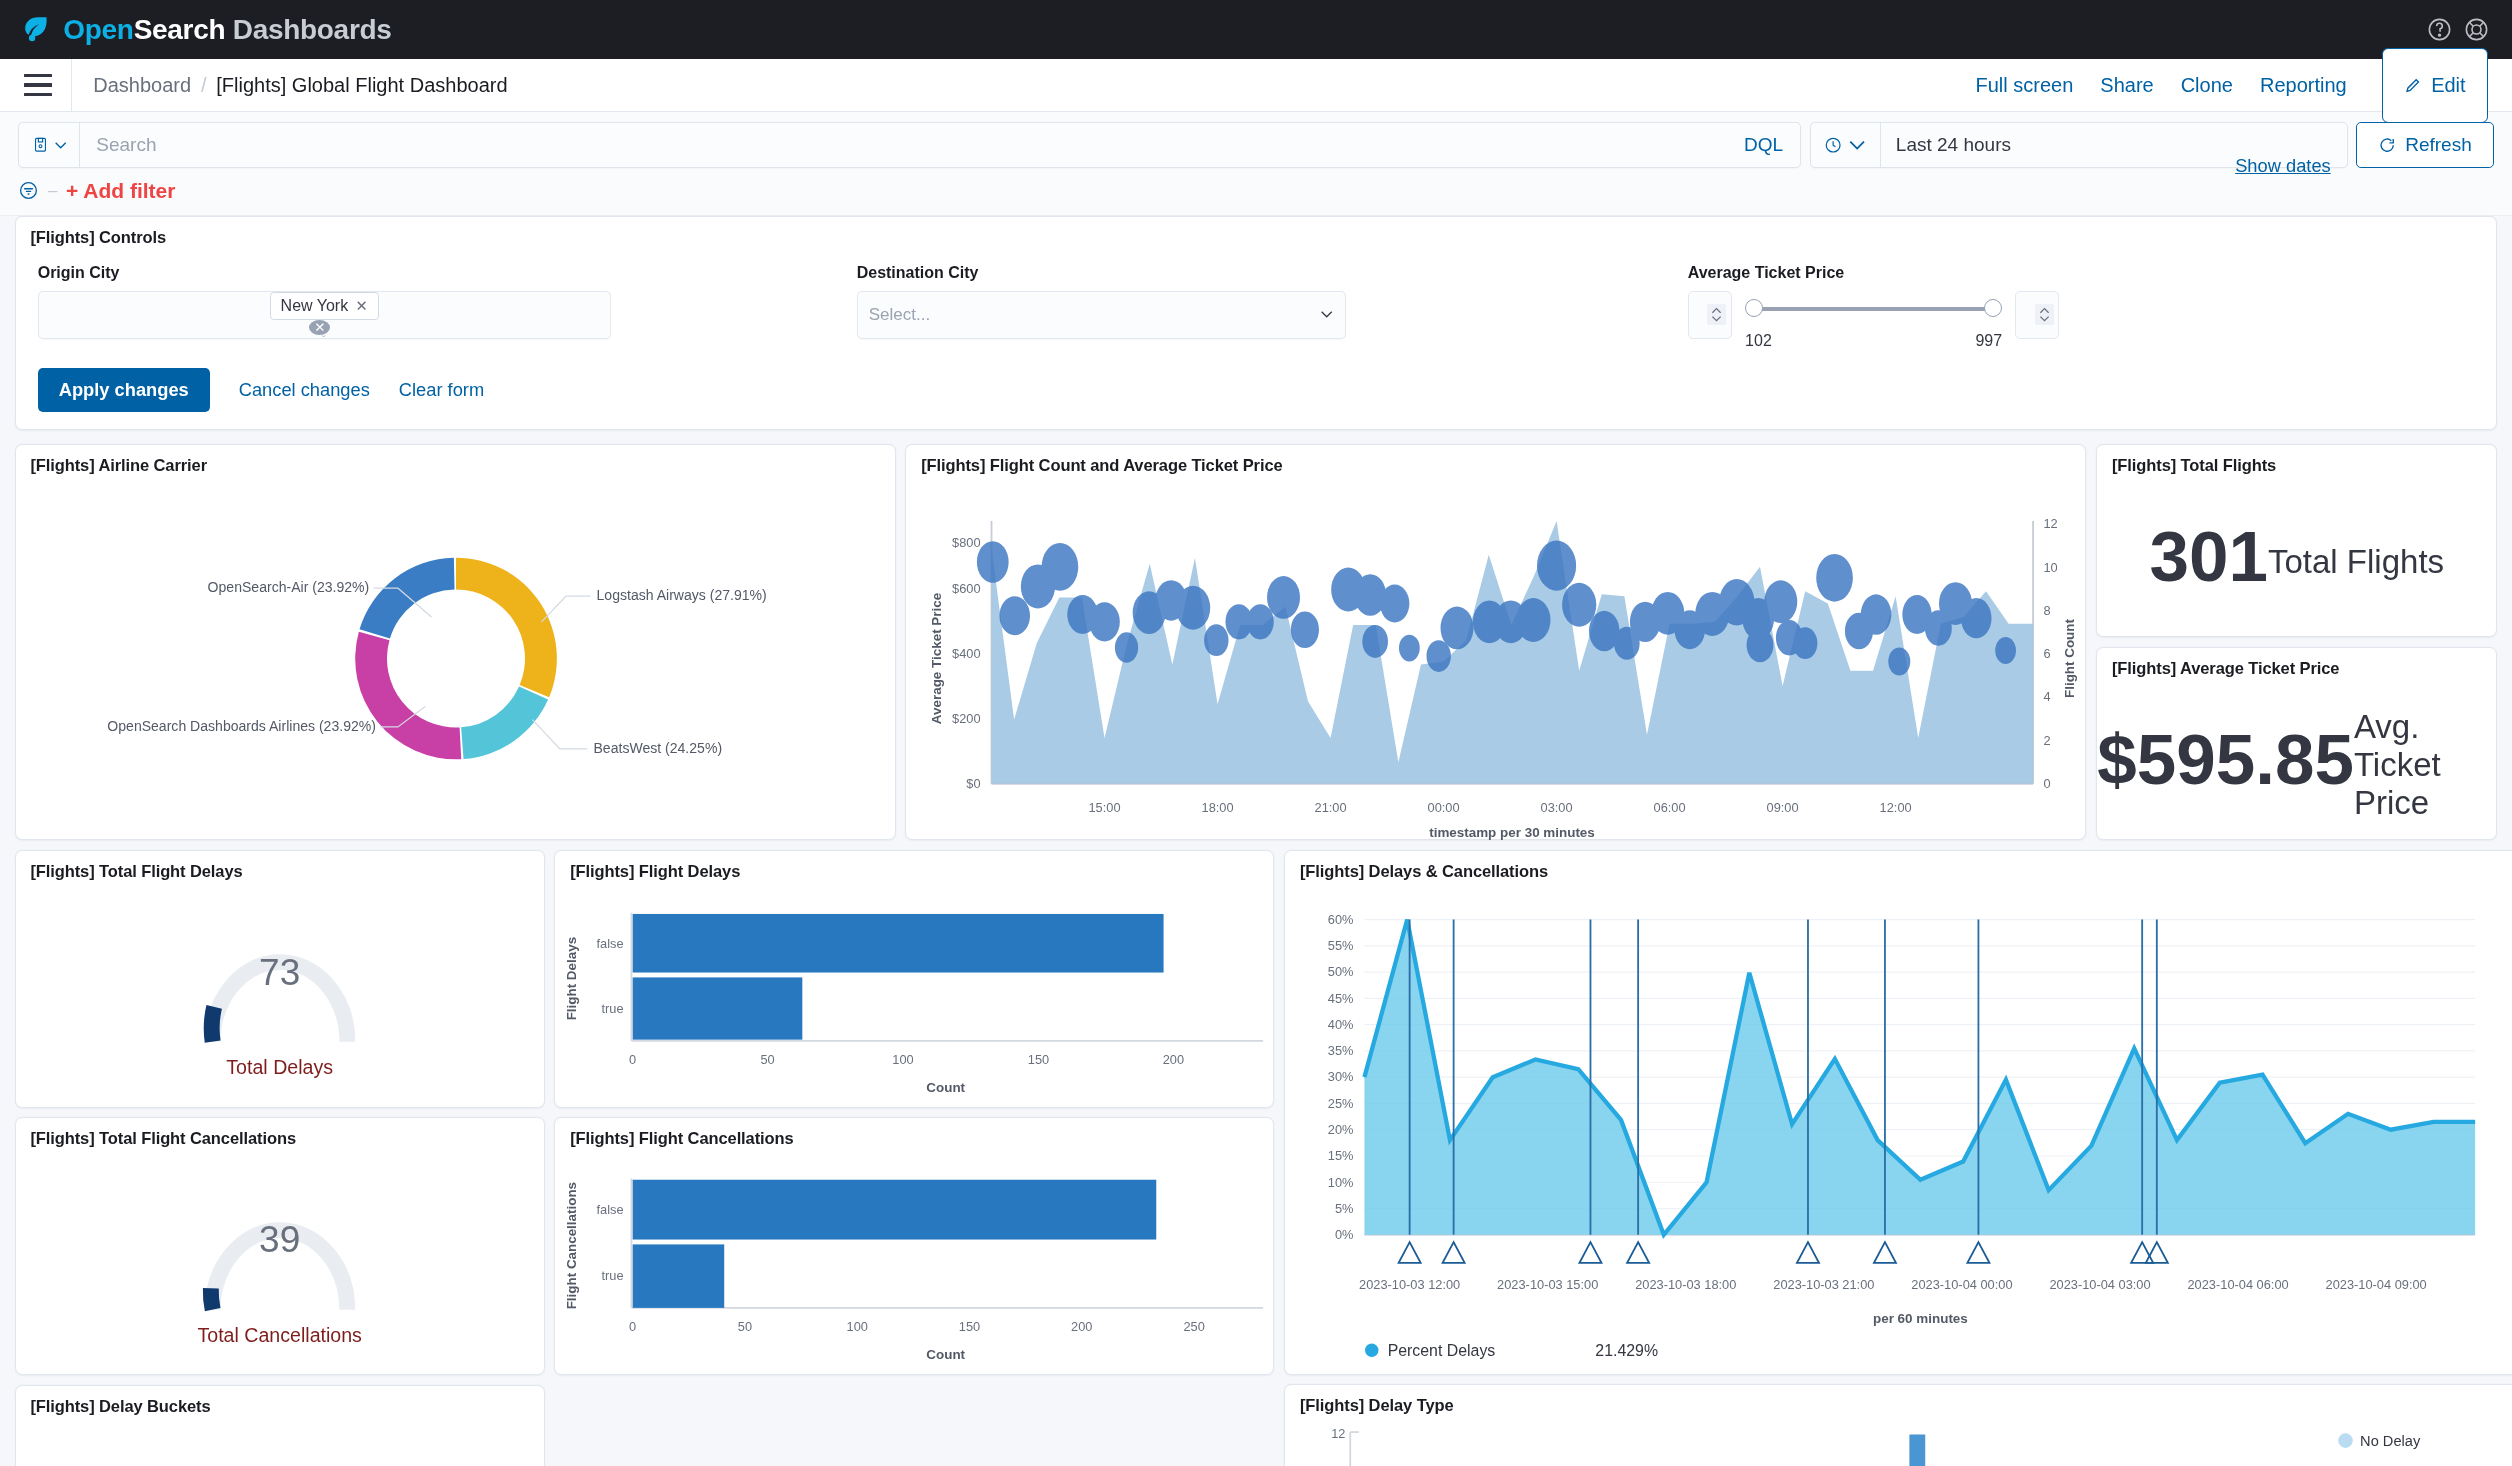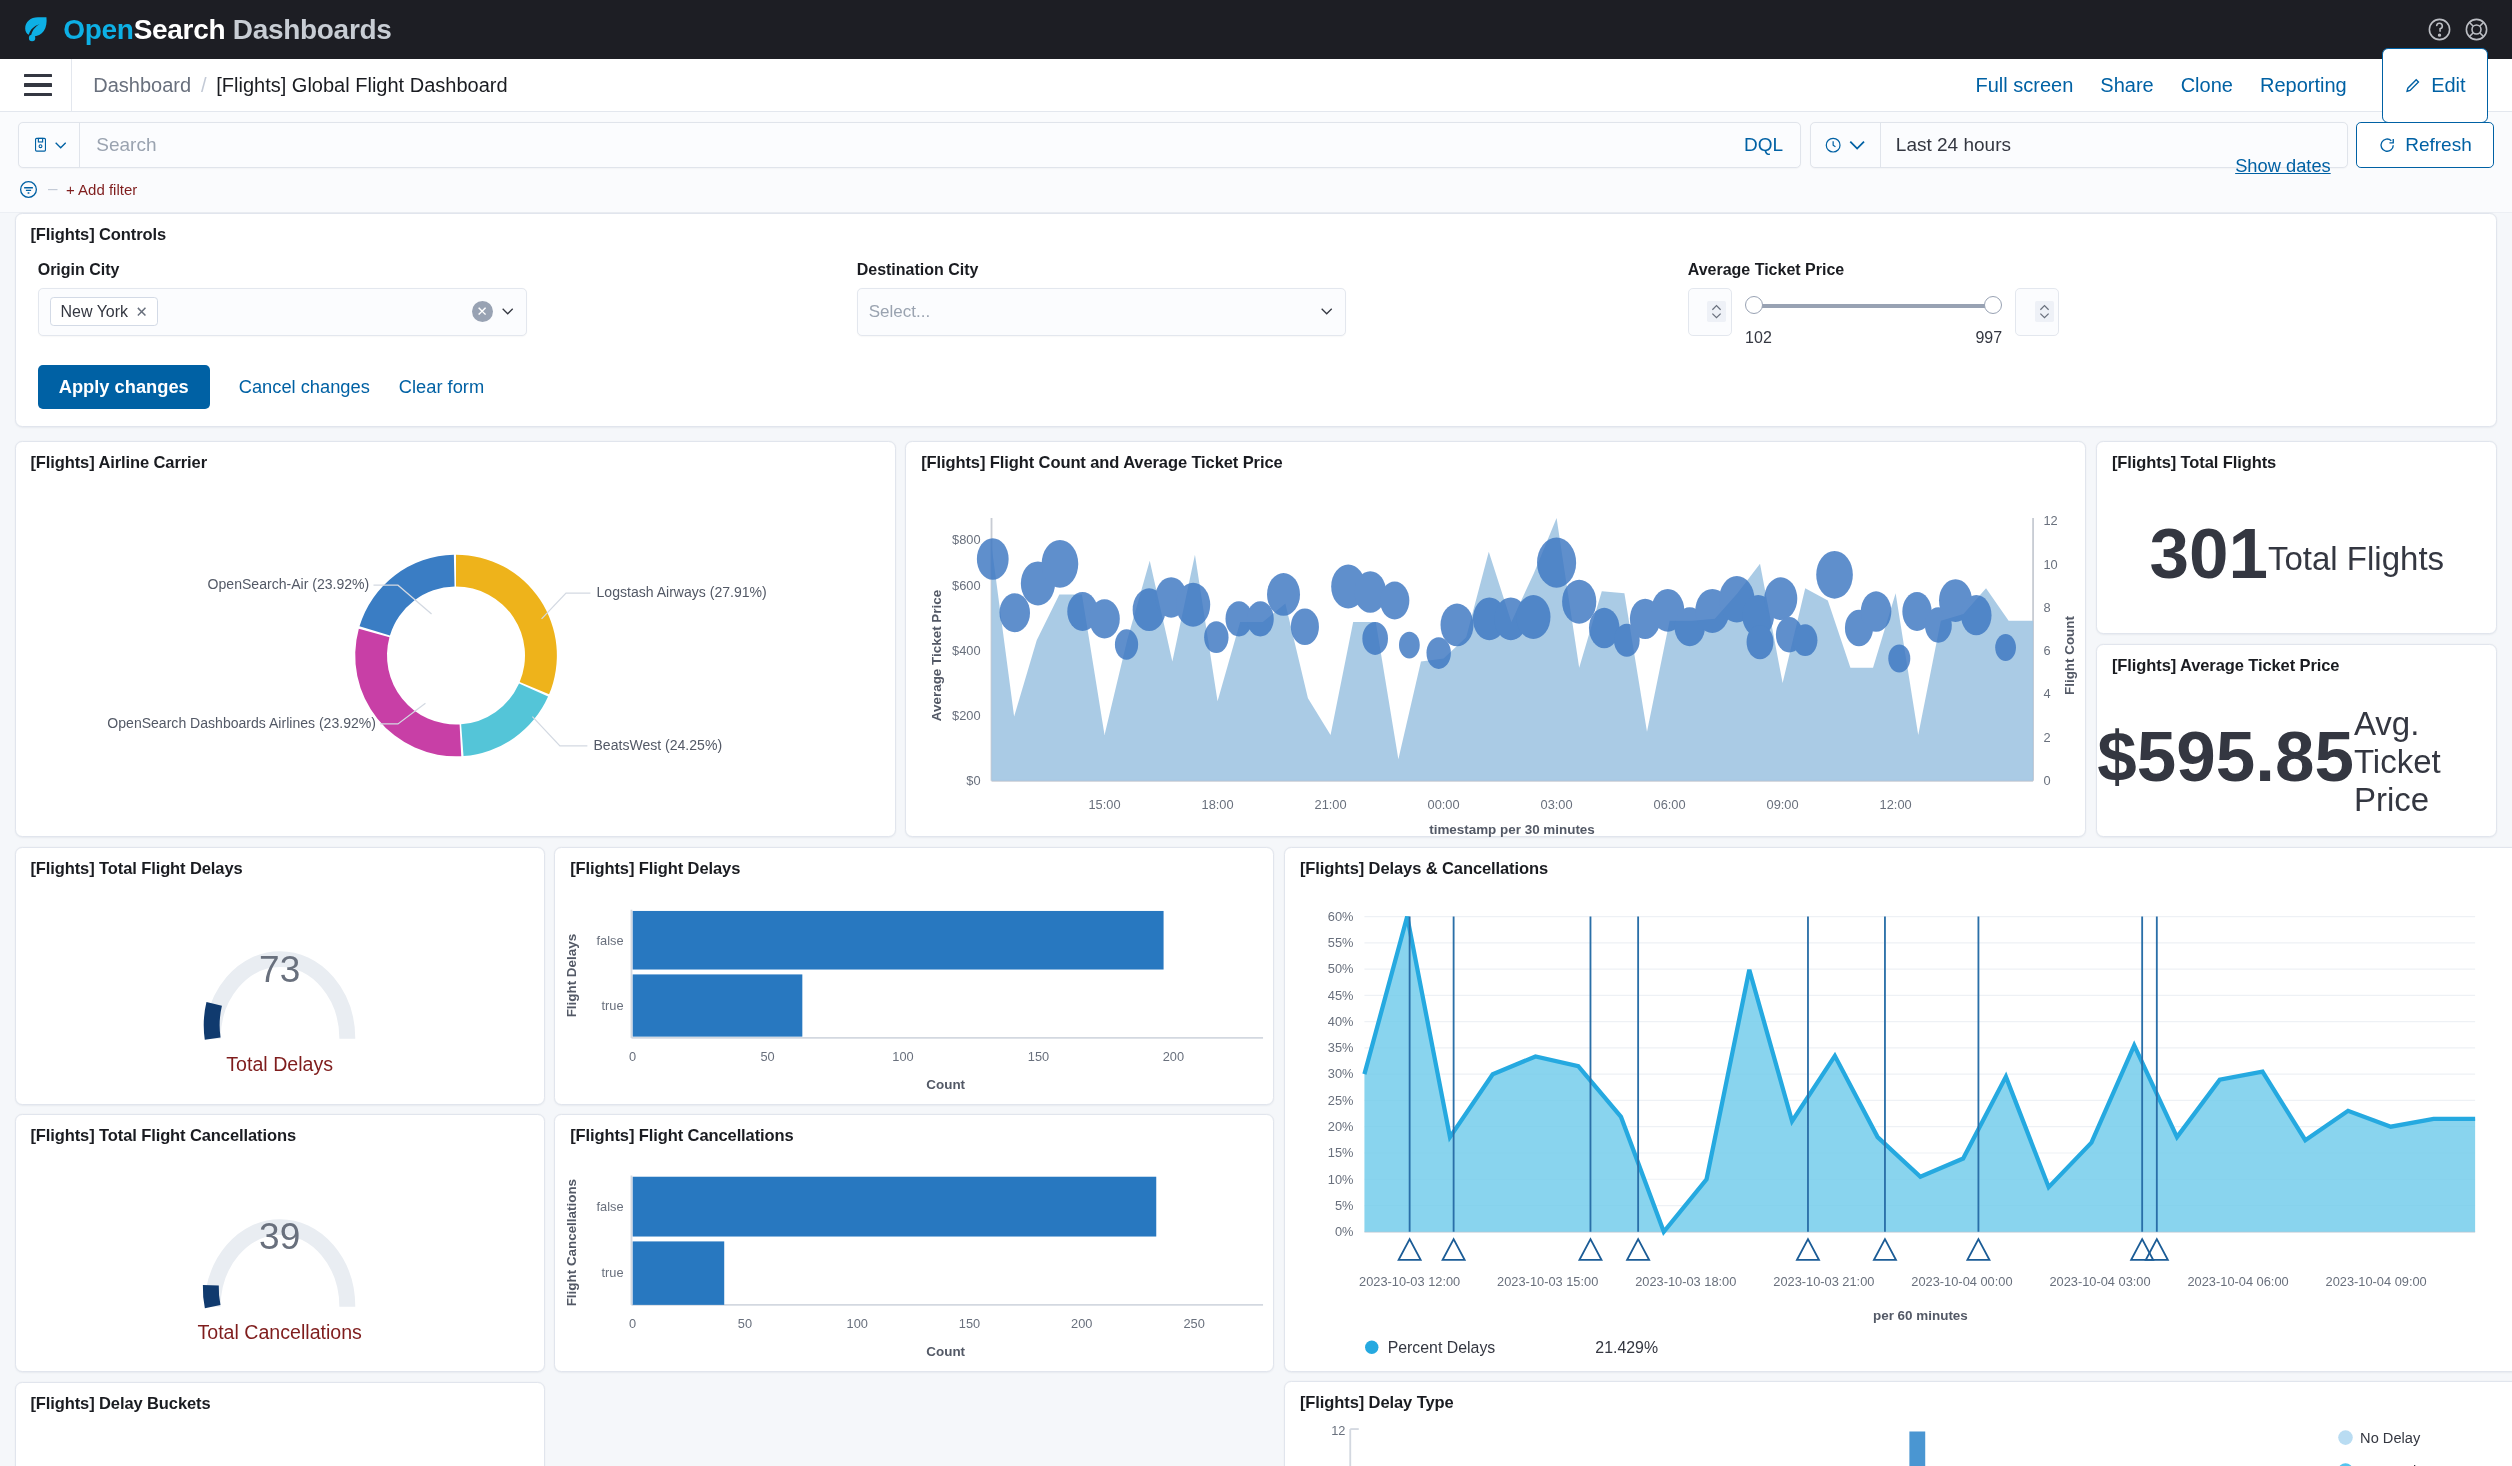--- a/index.html
+++ b/index.html
@@ -88,21 +88,21 @@
     margin-top: 43px;
   }
   .refresh-btn {
     margin-left: 8.6px; border: 1.2px solid #0061a4; border-radius: 4.9px; color: #0061a4;
     font-size: 19px; display: flex; align-items: center; gap: 8.6px; padding: 0 21px;
     height: 46px; background: #fff; cursor: pointer;
   }
   .filter-row { display: flex; align-items: center; gap: 8.6px; padding: 11px 0 12.2px 0; }
   .filter-icon { width: 21px; height: 21px; }
   .filter-dash { color: #c3cad6; font-size: 17px; }
-  .add-filter { font-size: 15px; color: #7f1d1d; font-weight: 400; cursor: pointer; }
+  .add-filter { font-size: 21px; color: #ef4444; font-weight: 700; cursor: pointer; }
 
   
   .panel {
     background: #fff; border: 0.6px solid #e1e5ed; border-radius: 7.3px;
     box-shadow: 0 0.6px 1.8px rgba(22,35,60,.06);
   }
   .panel-title {
     font-size: 16.5px; font-weight: 700; color: #1a1c21; padding: 11px 14.7px 0 14.7px;
     letter-spacing: -0.1px;
   }
@@ -114,21 +114,21 @@
   .controls-body { display: flex; padding: 17px 22px 18.3px 22px; gap: 0; }
   .ctrl-col { }
   .ctrl-col.origin { width: 819px; }
   .ctrl-col.dest { width: 831px; }
   .ctrl-label { font-size: 16px; font-weight: 700; color: #1a1c21; margin-bottom: 8.6px; }
   .ctrl-select {
     background: #fbfcfe; border: 0.6px solid #e3e7ee; border-radius: 4.9px;
     height: 48px; display: flex; align-items: center; padding: 0 11px;
     box-shadow: 0 0.6px 1.2px rgba(0,0,0,.03);
   }
-  .ctrl-select.origin { width: 489px; }
+  .ctrl-select.origin { width: 573px; flex-direction: column; }
   .ctrl-select.dest { width: 489px; }
   .pill {
     border: 0.6px solid #d3dae6; background: #fff; border-radius: 3.7px;
     font-size: 16px; color: #343741; padding: 4.3px 9.8px; display: flex;
     align-items: center; gap: 7.3px;
   }
   .pill-x { font-size: 14.7px; color: #69707d; cursor: pointer; }
   .select-placeholder { font-size: 17px; color: #9aa3b0; flex: 1; }
   .sel-spacer { flex: 1; }
   .clear-circle {

